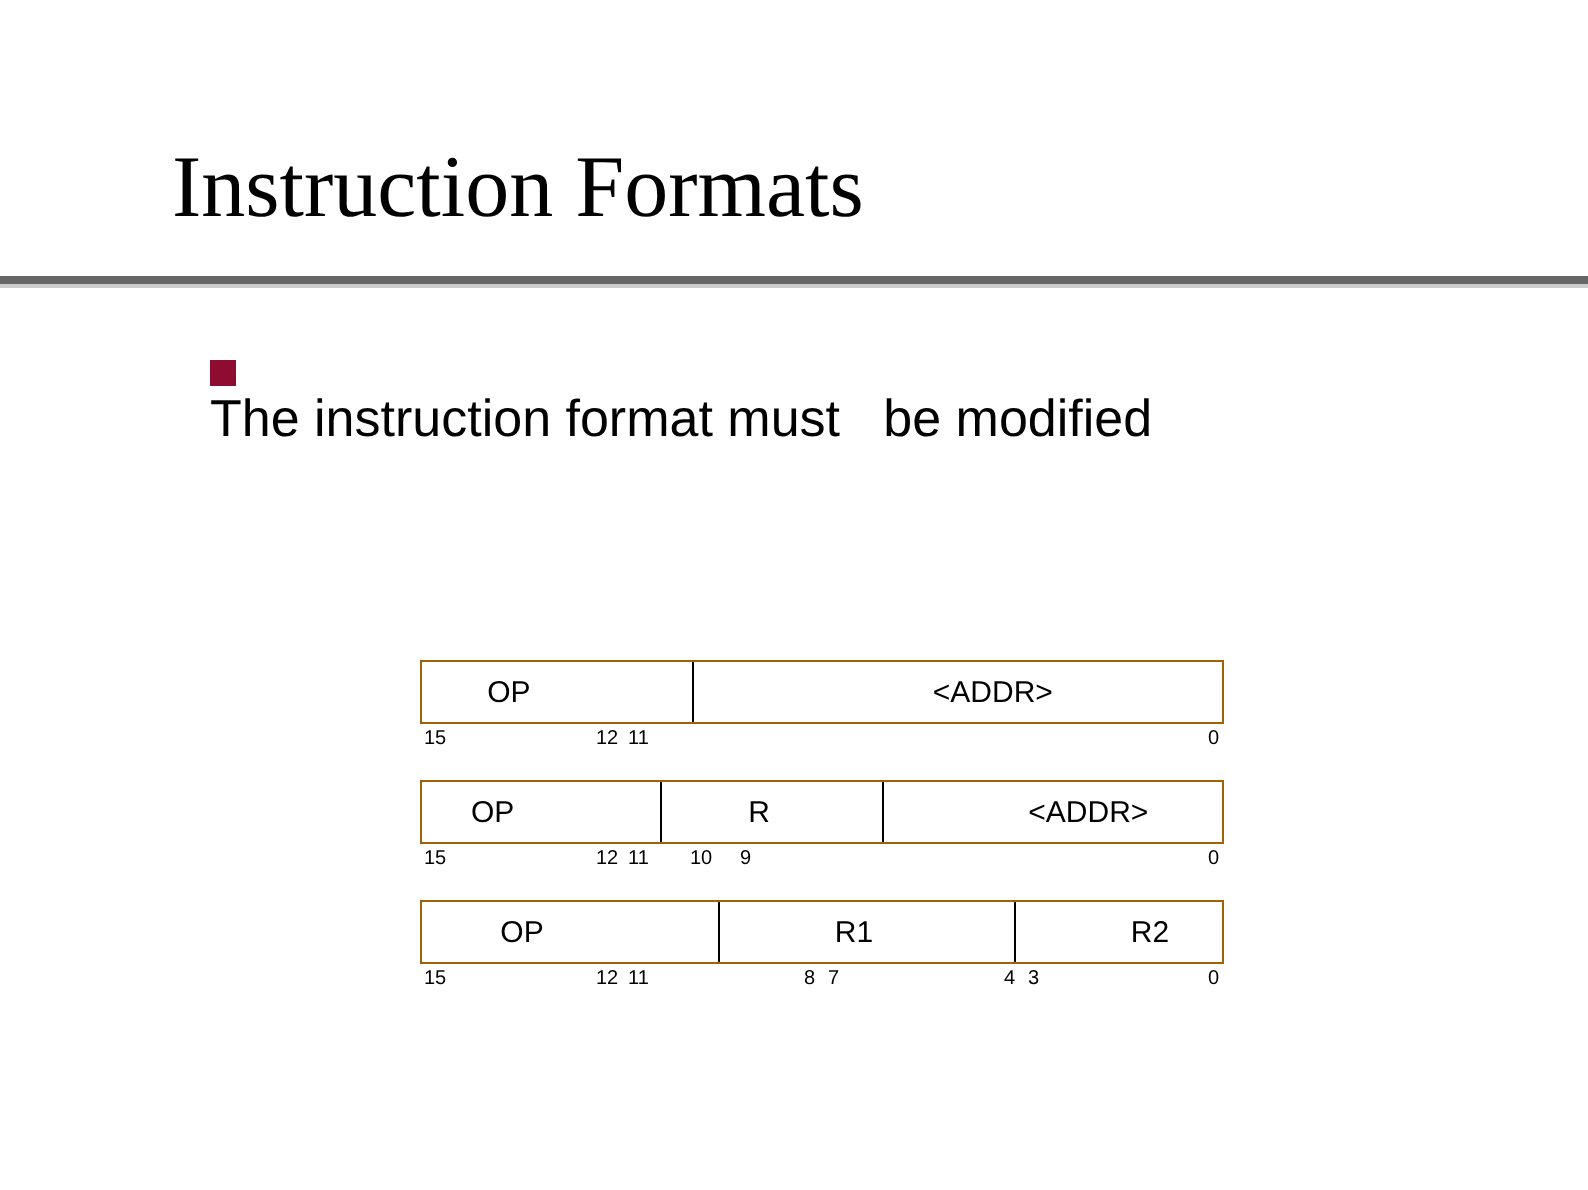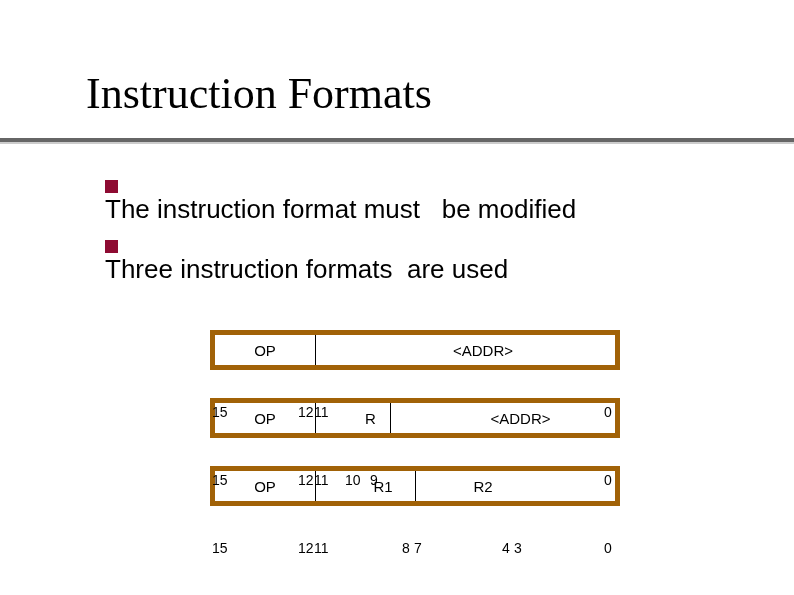--- a/index.html
+++ b/index.html
@@ -71,23 +71,24 @@
   
   .diagram {
     position: absolute;
     left: 210px;
     top: 330px;
     width: 400px;
   }
   .fmt-row {
     display: flex;
     width: 400px;
-    border: 5px solid #a16207;
+    border: 1px solid #a16207;
     height: 30px;
     box-sizing: content-box;
+    gap: 48px;
   }
   .fmt-cell {
     display: flex;
     align-items: center;
     justify-content: center;
     font-family: Arial, Helvetica, sans-serif;
     font-size: 15px;
     box-sizing: border-box;
   }
   .sep {
@@ -97,22 +98,21 @@
   .bits-row {
     position: relative;
     width: 402px;
     height: 18px;
     margin-bottom: 10px;
   }
   .bit {
     position: absolute;
     top: 2px;
     font-family: Arial, Helvetica, sans-serif;
-    font-size: 14px;
-    margin-top: 32px;
+    font-size: 10px;
   }
   
   .w-op  { width: 100px; }
   .w-a12 { width: 300px; }
   
   .w-r   { width: 75px; }
   .w-a9  { width: 225px; }
   
   .w-r4  { width: 100px; }
 </style>
@@ -121,24 +121,20 @@
 
 <div class="slide">
 
   <div class="title">Instruction Formats</div>
   <div class="title-underline"></div>
 
   <div class="bullets">
     <div class="bullet-row">
       <div class="bullet-sq"></div>
       <div class="bullet-text">The instruction format must &nbsp; be modified</div>
-    </div>
-    <div class="bullet-row">
-      <div class="bullet-sq"></div>
-      <div class="bullet-text">Three instruction formats &nbsp;are used</div>
     </div>
   </div>
 
   <div class="diagram">
 
     <div class="fmt-row">
       <div class="fmt-cell w-op">OP</div>
       <div class="fmt-cell w-a12 sep">&lt;ADDR&gt;</div>
     </div>
     <div class="bits-row">

